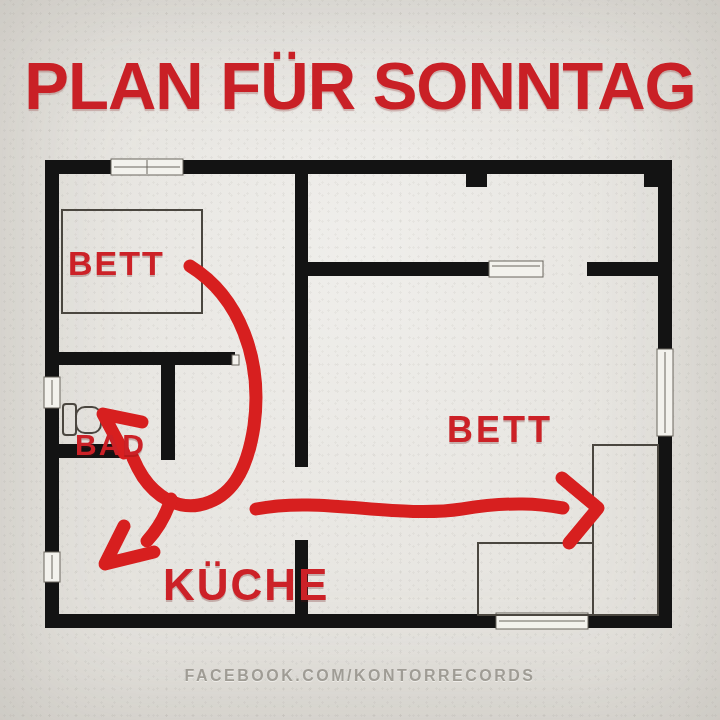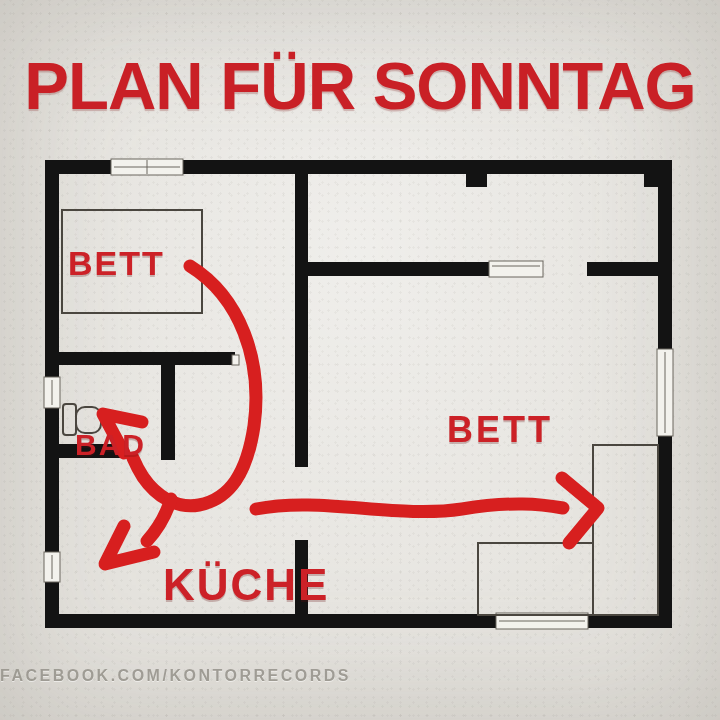--- a/index.html
+++ b/index.html
@@ -35,21 +35,21 @@
     font-size:67px;font-weight:bold;letter-spacing:-1px;line-height:1;
     color:var(--title-red,#c92026);
     text-shadow:0 2px 1px rgba(120,15,15,.25);
     white-space:nowrap;
   }
   .label-bett{left:68px;top:246px;font-size:34px;letter-spacing:2px;}
   .label-bad{left:75px;top:386px;font-size:30px;letter-spacing:2px;margin-top:44px;}
   .label-kueche{left:163px;top:563px;font-size:44px;letter-spacing:2px;}
   .label-couch{left:447px;top:412px;font-size:36px;letter-spacing:3px;}
   .watermark{
-    position:absolute;z-index:2;left:0;right:0;top:668px;text-align:left;
+    position:absolute;z-index:2;left:0;right:0;top:668px;text-align:center;
     font-size:16px;font-weight:bold;letter-spacing:2.5px;line-height:1;
     color:var(--watermark,#95928a);opacity:.85;
     text-shadow:0 1px 0 rgba(255,255,255,.6);
     white-space:nowrap;
   }
 </style>
 </head>
 <body>
 
 <div class="paper"></div>

